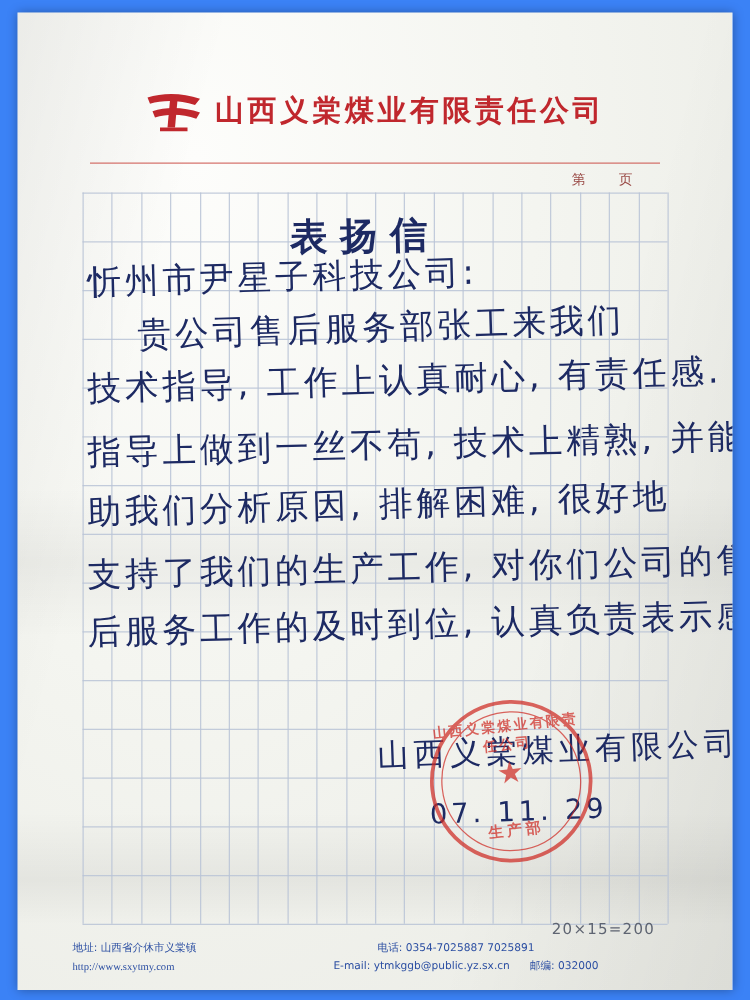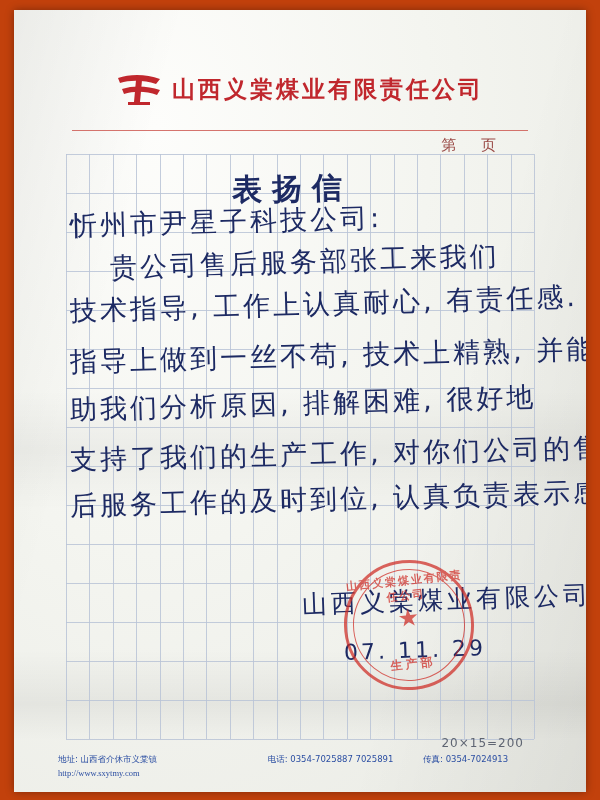--- a/index.html
+++ b/index.html
@@ -11,21 +11,21 @@
     width: 600px;
     height: 800px;
     overflow: hidden;
     font-family: "DejaVu Sans", sans-serif;
   }
 
   #page {
     position: relative;
     width: 600px;
     height: 800px;
-    background: #c2410c;
+    background: #3b82f6;
   }
 
   
   #sheet {
     position: absolute;
     left: 14px;
     top: 10px;
     width: 572px;
     height: 782px;
     background:
@@ -87,24 +87,25 @@
   }
   #rule {
     position: absolute;
     left: 58px; top: 120px;
     width: 456px; height: 1px;
     background: #c8473f;
     opacity: .75;
   }
   #page-no {
     position: absolute;
-    right: 80px; top: 126px;
-    font-size: 15px;
+    right: 70px; top: 126px;
+    font-size: 11px;
     color: #9a4a46;
     letter-spacing: 10px;
+    font-family: Liberation Mono, monospace;
   }
 
   
   #grid {
     position: absolute;
     left: 52px;
     top: 144px;
     width: 468px;      
     height: 585px;     
   }
@@ -313,24 +314,28 @@
     <div id="footer">
       <div class="frow">
         <div class="fcell c1">
           <span>地址:</span>
           <span>山西省介休市义棠镇</span>
         </div>
         <div class="fcell c2">
           <span>电话:</span>
           <span>0354-7025887    7025891</span>
         </div>
-        <div class="fcell c3">
-          <span>传真:</span>
-          <span>0354-7024913</span>
-        </div>
       </div>
       <div class="frow">
         <div class="fcell c1 link">http://www.sxytmy.com</div>
+        <div class="fcell c2">
+          <span>E-mail:</span>
+          <span>ytmkggb@public.yz.sx.cn</span>
+        </div>
+        <div class="fcell c3">
+          <span>邮编:</span>
+          <span>032000</span>
+        </div>
       </div>
     </div>
 
   </div>
 </div>
 
 </body></html>

